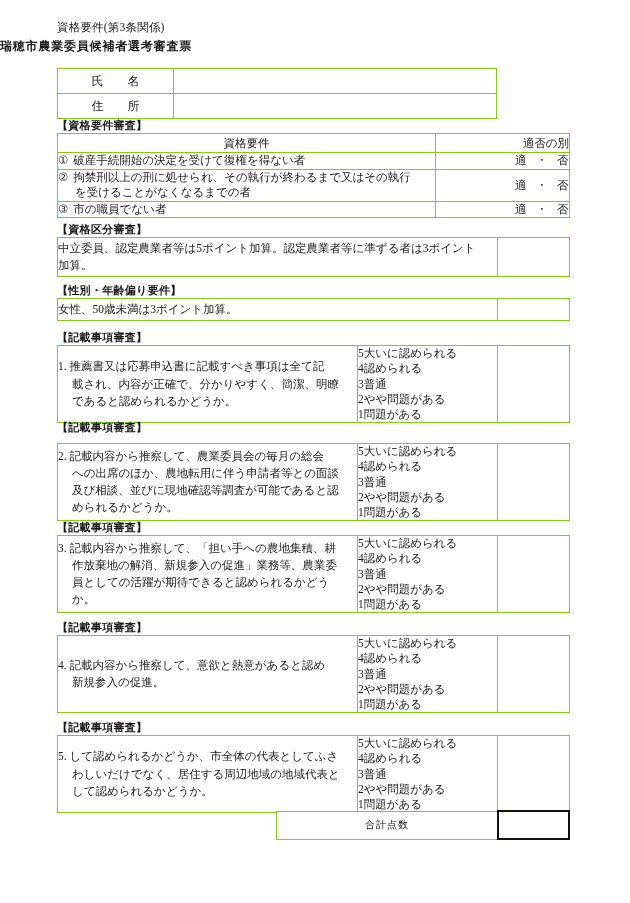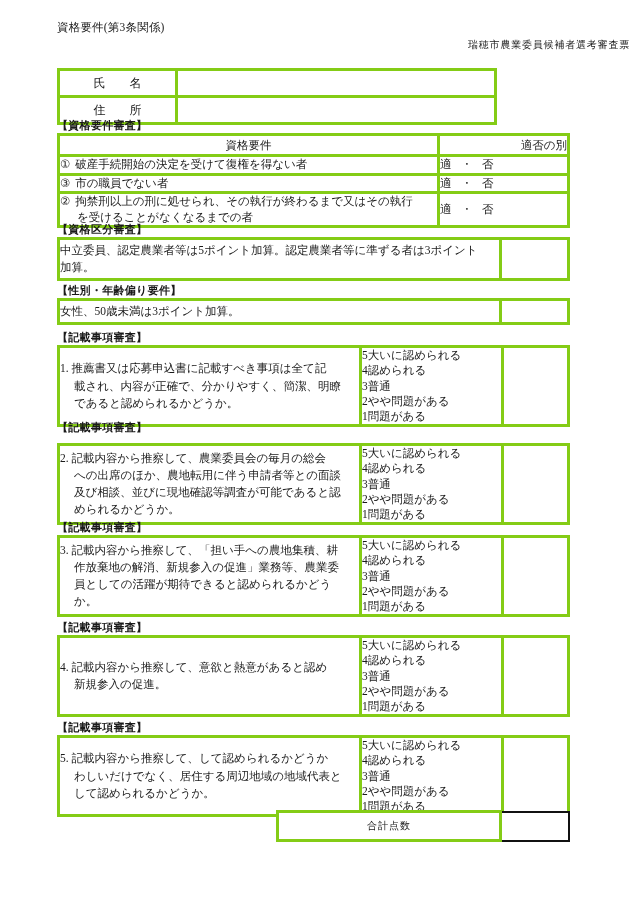--- a/index.html
+++ b/index.html
@@ -32,36 +32,36 @@
     top: 20px;
     font-size: 11.5px;
     letter-spacing: 0.2px;
     white-space: nowrap;
   }
   .doc-title {
     position: absolute;
     left: 0;
     top: 38px;
     width: 630px;
-    text-align: right;
-    font-size: 10px;
-    font-weight: normal;
+    text-align: left;
+    font-size: 12px;
+    font-weight: bold;
     letter-spacing: 0.8px;
     white-space: nowrap;
   }
 
   
   table.grid {
     position: absolute;
     border-collapse: collapse;
     table-layout: fixed;
     font-size: 11.5px;
   }
   table.grid td, table.grid th {
-    border: 3px solid #84cc16;
+    border: 1px solid #84cc16;
     padding: 0;
     vertical-align: middle;
     font-weight: normal;
     background: #ffffff;
   }
 
   
   #identity-table { left: 57px; top: 68px; width: 440px; }
   #identity-table td { height: 24px; }
   .id-label {
@@ -86,21 +86,21 @@
   .q-head-req { text-align: center; height: 18px; }
   .q-head-judge { text-align: right; height: 18px; }
   .q-req {
     padding: 1px 4px 1px 6px;
     line-height: 1.35;
     text-align: left;
   }
   .q-req .num { margin-right: 5px; }
   .q-req .cont { display: block; padding-left: 17px; }
   .q-judge {
-    text-align: left;
+    text-align: right;
     letter-spacing: 0.5px;
     white-space: nowrap;
   }
   .q-judge .sep { padding: 0 9px; }
 
   
   .rule-table { left: 57px; width: 513px; }
   .rule-text {
     padding: 3px 5px 3px 7px;
     line-height: 1.45;
@@ -166,30 +166,30 @@
     <tr>
       <td class="q-req">
         <span class="num">①</span><span>破産手続開始の決定を受けて復権を得ない者</span>
       </td>
       <td class="q-judge">
         <span>適</span><span class="sep">・</span><span>否</span>
       </td>
     </tr>
     <tr>
       <td class="q-req">
-        <span class="num">③</span><span>市の職員でない者</span>
+        <span class="num">②</span><span>拘禁刑以上の刑に処せられ、その執行が終わるまで又はその執行</span>
+        <span class="cont">を受けることがなくなるまでの者</span>
       </td>
       <td class="q-judge">
         <span>適</span><span class="sep">・</span><span>否</span>
       </td>
     </tr>
     <tr>
       <td class="q-req">
-        <span class="num">②</span><span>拘禁刑以上の刑に処せられ、その執行が終わるまで又はその執行</span>
-        <span class="cont">を受けることがなくなるまでの者</span>
+        <span class="num">③</span><span>市の職員でない者</span>
       </td>
       <td class="q-judge">
         <span>適</span><span class="sep">・</span><span>否</span>
       </td>
     </tr>
   </tbody>
     </table>
 
   <div class="section-caption" style="left:57px; top:222px;">【資格区分審査】</div>
 
@@ -299,21 +299,21 @@
       <td class="eval-score"></td>
     </tr>
   </tbody>
     </table>
 
   <div class="section-caption" style="left:57px; top:720px;">【記載事項審査】</div>
   <table class="grid eval-table" style="top:735px;">
     <tbody>
         <tr>
       <td class="eval-question" style="width:299px; height:71px">
-        <span class="qline"><span class="qnum">5.</span> <span>記載内容から推察して、して認められるかどうか</span></span>
+        <span class="qline"><span class="qnum">5.</span> <span>して認められるかどうか、市全体の代表としてふさ</span></span>
         <span class="qline indent">わしいだけでなく、居住する周辺地域の地域代表と</span>
         <span class="qline indent">して認められるかどうか。</span>
       </td>
       <td class="eval-scale" style="width:139px">
         <span class="opt">5大いに認められる</span>
         <span class="opt">4認められる</span>
         <span class="opt">3普通</span>
         <span class="opt">2やや問題がある</span>
         <span class="opt">1問題がある</span>
       </td>

